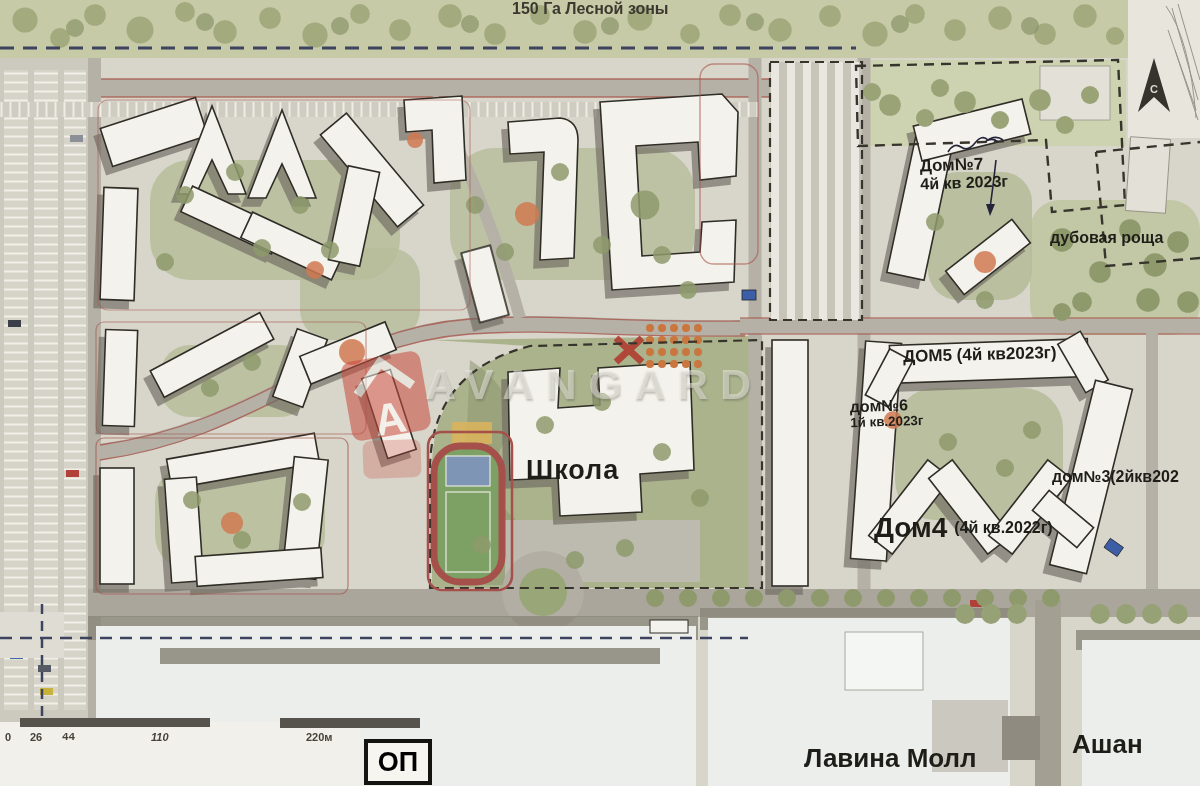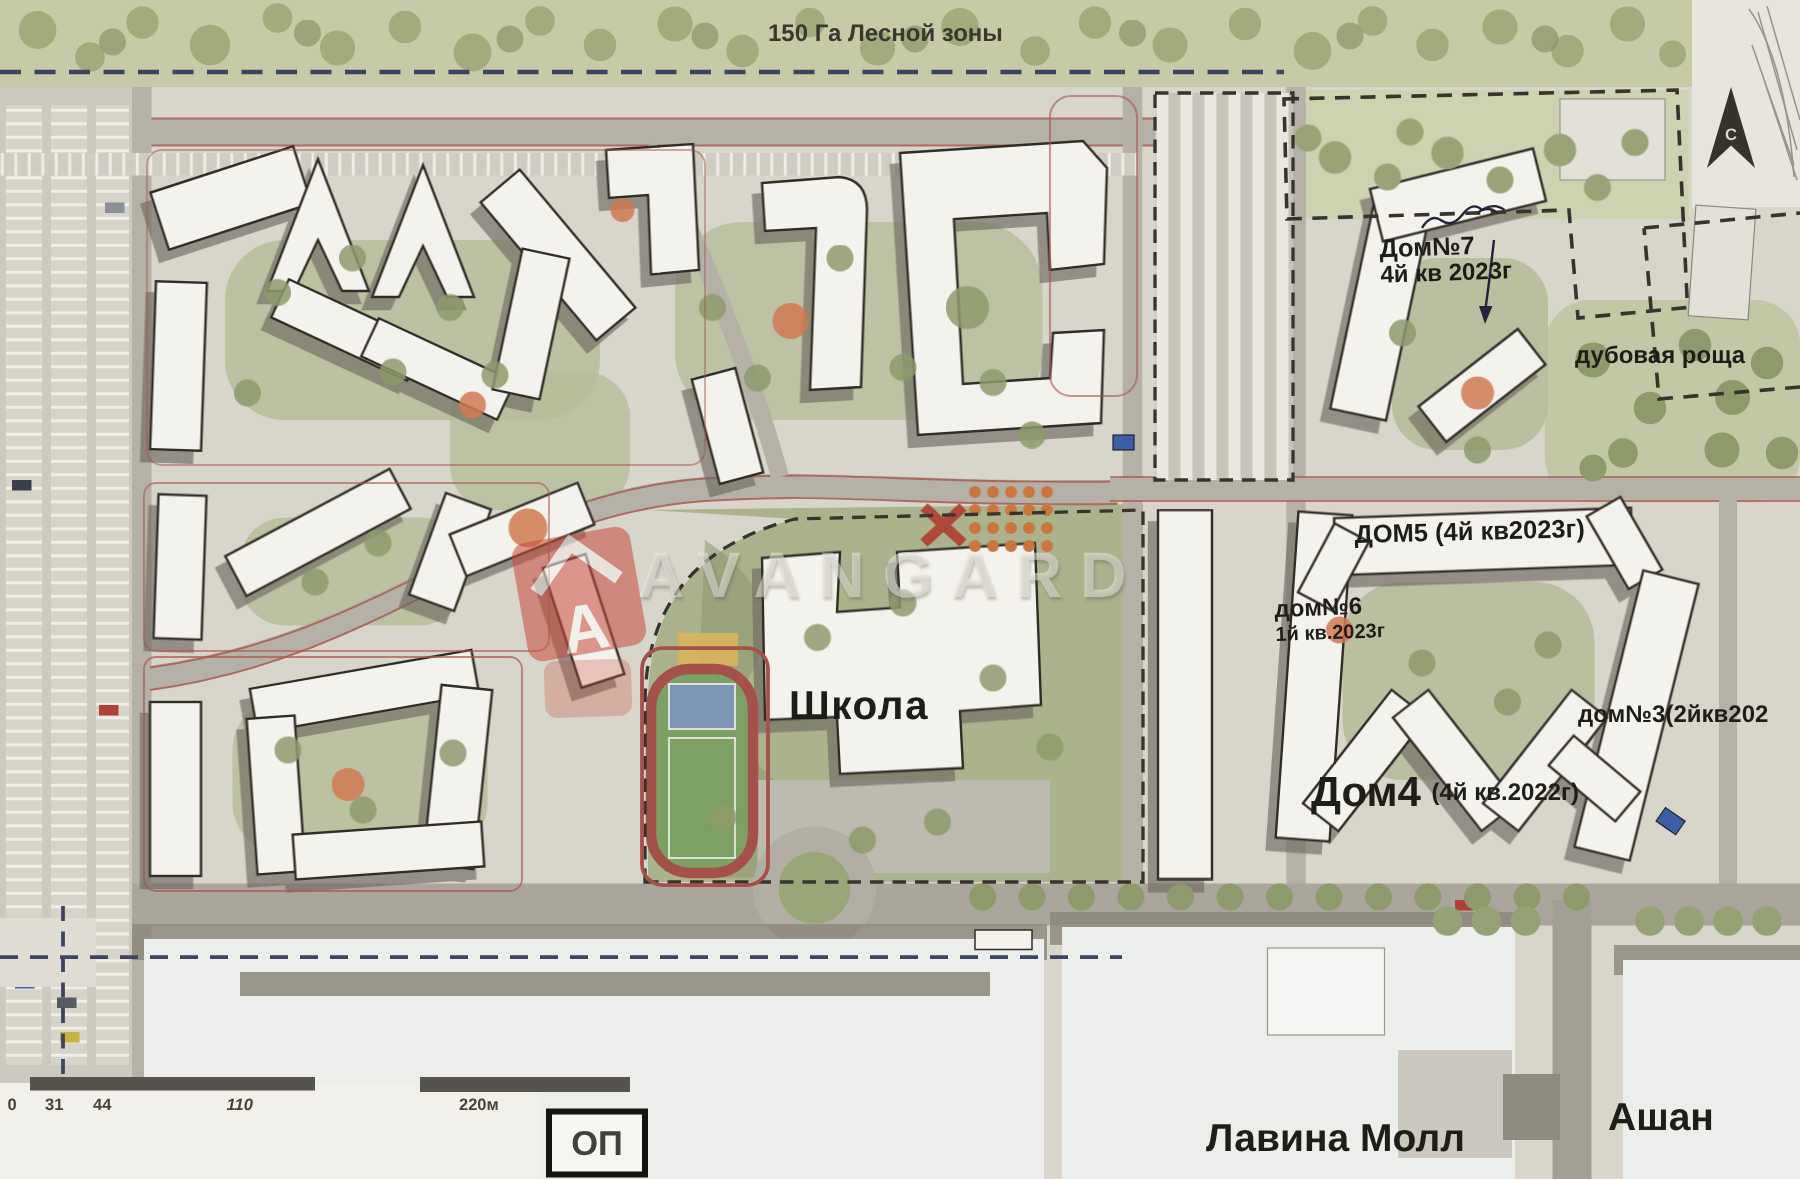--- a/index.html
+++ b/index.html
@@ -1,37 +1,37 @@
 <!DOCTYPE html>
 <html><head>
 <meta charset="utf-8">
 <style>
   html,body{margin:0;padding:0;background:#b8b5ac;}
   #stage{position:relative;width:1200px;height:786px;overflow:hidden;
          font-family:"Liberation Sans",sans-serif;background:#d8d5cb;}
   #plan-svg{position:absolute;left:0;top:0;}
   .lbl{position:absolute;font-weight:bold;color:#1e1d18;white-space:nowrap;line-height:1.12;}
   .lbl small{display:block;font-weight:bold;}
-  #forest-label{left:512px;top:14px;font-size:16px;color:#3a382f;}
+  #forest-label{left:512px;top:0;font-size:16px;color:#3a382f;}
   #house7-label{left:920px;top:155px;font-size:17px;transform:rotate(-2deg);}
   #house7-label .t2{font-size:16px;}
   #oakgrove-label{left:1050px;top:229px;font-size:16px;}
   #house5-label{left:903px;top:345px;font-size:17px;transform:rotate(-1.5deg);}
   #house6-label{left:850px;top:397px;font-size:16px;transform:rotate(-2deg);}
   #house3-label{left:1052px;top:468px;font-size:16px;}
   #house4-label{left:874px;top:512px;font-size:28px;}
   #house4-label .term{font-size:16px;vertical-align:4px;margin-left:7px;}
   #school-label{left:526px;top:455px;font-size:27px;letter-spacing:1px;}
   #lavina-label{left:804px;top:744px;font-size:26px;}
   #ashan-label{left:1072px;top:730px;font-size:26px;}
   #op-box{position:absolute;left:364px;top:739px;width:60px;height:38px;
           border:4px solid #15130f;background:#f7f5ef;display:flex;
-          align-items:center;justify-content:center;font-size:23px;font-weight:bold;color:#404040;}
+          align-items:center;justify-content:center;font-size:27px;font-weight:bold;color:#000000;}
   .tick{position:absolute;top:731px;font-size:11px;font-weight:bold;color:#45433a;}
-  #tick0{left:5px;}#tick1{left:30px;}#tick2{left:62px;}#tick3{left:151px;font-style:italic;}#tick4{left:306px;}
+  #tick0{left:5px;}#tick1{left:30px;}#tick2{left:62px;font-family:Liberation Mono, monospace;}#tick3{left:151px;font-style:italic;}#tick4{left:306px;}
   #watermark-text{position:absolute;left:425px;top:360px;font-size:43px;font-weight:bold;
           letter-spacing:12px;color:rgba(238,236,228,0.52);
           text-shadow:1px 2px 2px rgba(80,78,68,0.30);}
 </style>
 </head>
 <body>
 
 <div id="stage">
 
 <svg id="plan-svg" width="1200" height="786" viewBox="0 0 1200 786" xmlns="http://www.w3.org/2000/svg">
@@ -417,21 +417,21 @@
 
   <div class="lbl" id="lavina-label">Лавина Молл</div>
   <div class="lbl" id="ashan-label">Ашан</div>
 
   <div id="op-box">
     <span>ОП</span>
   </div>
 
   <div>
     <span class="tick" id="tick0">0</span>
-    <span class="tick" id="tick1">31</span>
+    <span class="tick" id="tick1">26</span>
     <span class="tick" id="tick2">44</span>
     <span class="tick" id="tick3">110</span>
     <span class="tick" id="tick4">220м</span>
   </div>
 
   <div id="watermark-text">AVANGARD</div>
 </div>
 
 </div>
 

